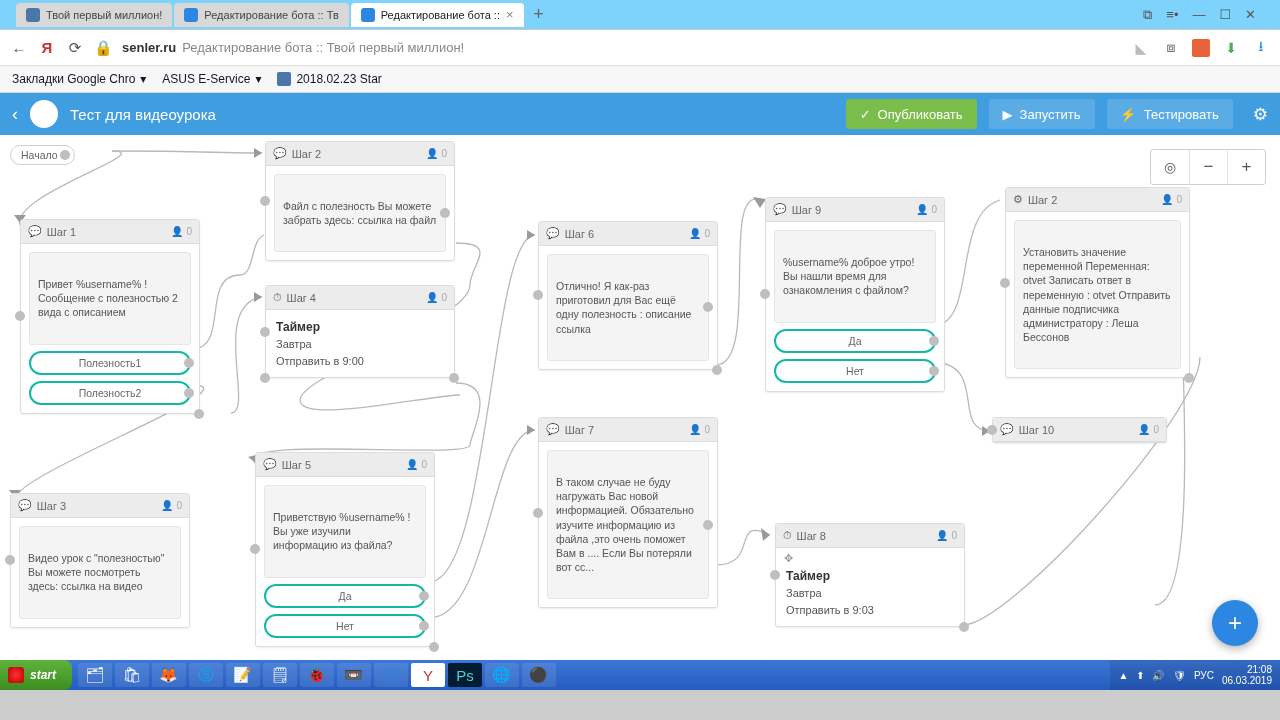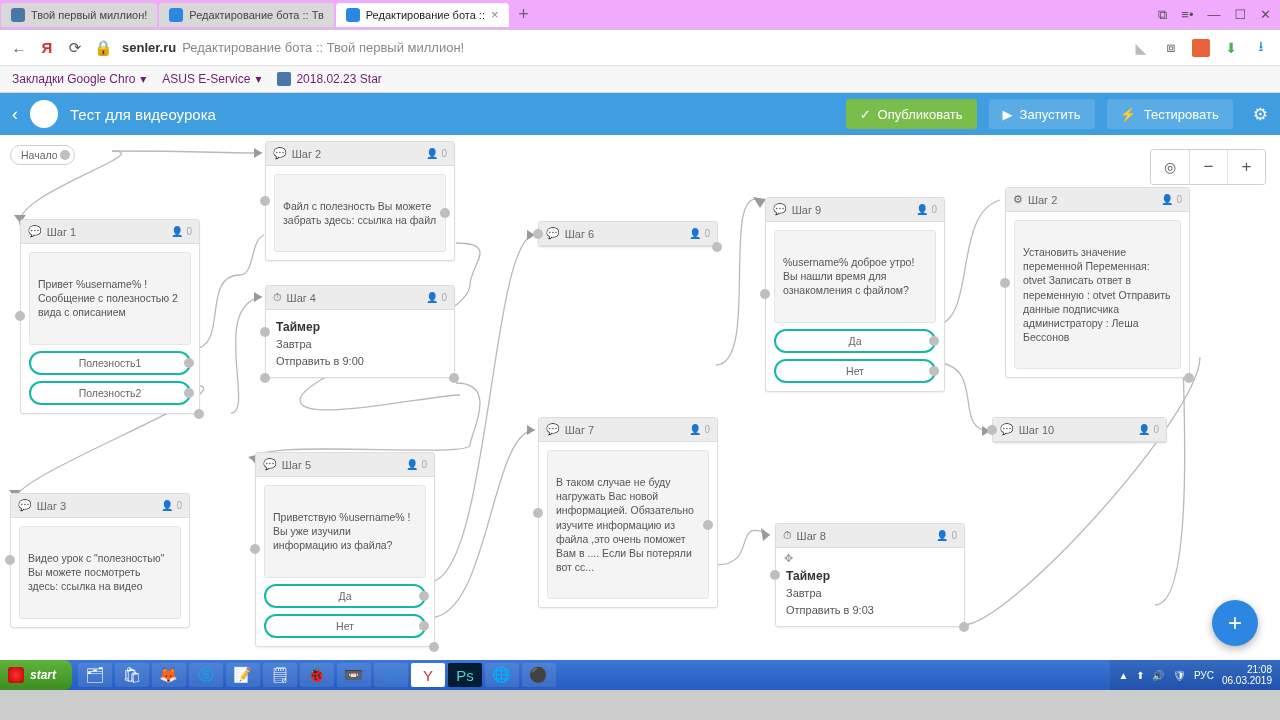--- a/index.html
+++ b/index.html
@@ -1,32 +1,32 @@
 <!DOCTYPE html>
 <html><head>
 <meta charset="utf-8">
 <style>
   *{box-sizing:border-box;margin:0;padding:0;font-family:Arial,Helvetica,sans-serif}
   body{width:1280px;height:720px;overflow:hidden;background:#ccc;font-size:11px;color:#333}
   
-  .tabbar{height:30px;background:#f0abfc;display:flex;align-items:center;padding:0 1px;border-bottom:1px solid #c9c9c9}
+  .tabbar{height:30px;background:#7dd3fc;display:flex;align-items:center;padding:0 16px;border-bottom:1px solid #c9c9c9}
   .tab{height:24px;display:flex;align-items:center;gap:6px;padding:0 10px;border-radius:4px 4px 0 0;margin-right:2px;max-width:185px;cursor:pointer}
   .tab.inactive{background:#d8d8d8;color:#444}
   .tab.active{background:#fff;color:#222}
   .favicon{width:14px;height:14px;border-radius:3px;flex:0 0 14px}
   .tab .x{color:#888;margin-left:auto;font-size:13px}
   .newtab{width:26px;height:26px;display:flex;align-items:center;justify-content:center;color:#666;font-size:18px;cursor:pointer}
   .win-ctrls{margin-left:auto;display:flex;gap:14px;color:#555;font-size:13px;padding-right:8px}
   .addrbar{height:36px;background:#fff;display:flex;align-items:center;gap:10px;padding:0 10px;border-bottom:1px solid #ddd;color:#555}
   .addrbar .ib{width:18px;text-align:center;font-size:15px;cursor:pointer}
   .url{flex:0 0 auto;display:flex;align-items:center;gap:6px;font-size:13px;color:#888}
   .url b{color:#333;font-weight:bold}
   .addr-icons{margin-left:auto;display:flex;gap:12px;align-items:center}
   .addr-icons span{width:18px;height:18px;display:flex;align-items:center;justify-content:center;font-size:14px}
-  .bookbar{height:27px;background:#f7f7f7;display:flex;align-items:center;gap:16px;padding:0 12px;border-bottom:1px solid #d9d9d9;color:#701a75;font-size:12px}
+  .bookbar{height:27px;background:#f7f7f7;display:flex;align-items:center;gap:16px;padding:0 12px;border-bottom:1px solid #d9d9d9;color:#0f172a;font-size:12px}
   .bookbar .bk{display:flex;align-items:center;gap:5px;cursor:pointer}
   .vk{width:14px;height:14px;background:#4a76a8;border-radius:2px}
   
   .app-head{height:42px;background:#3f9de0;display:flex;align-items:center;padding:0 12px;color:#fff;font-size:15px;gap:12px}
   .app-head .back{font-size:18px;cursor:pointer}
   .avatar{width:28px;height:28px;border-radius:50%;background:#fff}
   .app-title{flex:1}
   .hbtn{height:30px;padding:0 14px;border-radius:3px;display:flex;align-items:center;gap:7px;cursor:pointer;font-size:13px}
   .hbtn.pub{background:#7bbd4a}
   .hbtn.blue{background:rgba(255,255,255,.15)}
@@ -249,20 +249,26 @@
     <span class="port br"></span>
   </div>
 
   <div class="blk" style="left:538px;top:86px;width:180px">
     <div class="bh">
         <span>💬</span>
         <span class="t">Шаг 6</span>
         <span class="m">👤 <span>0</span></span>
         <span class="port l"></span>
       </div>
+    <div class="inner">
+        <div class="msg">Отлично!
+Я как-раз приготовил для Вас ещё одну полезность :
+описание
+ссылка<span class="port"></span></div>
+      </div>
     <span class="port br"></span>
   </div>
 
   <div class="blk" style="left:538px;top:282px;width:180px">
     <div class="bh">
         <span>💬</span>
         <span class="t">Шаг 7</span>
         <span class="m">👤 <span>0</span></span>
         <span class="port l"></span>
       </div>

